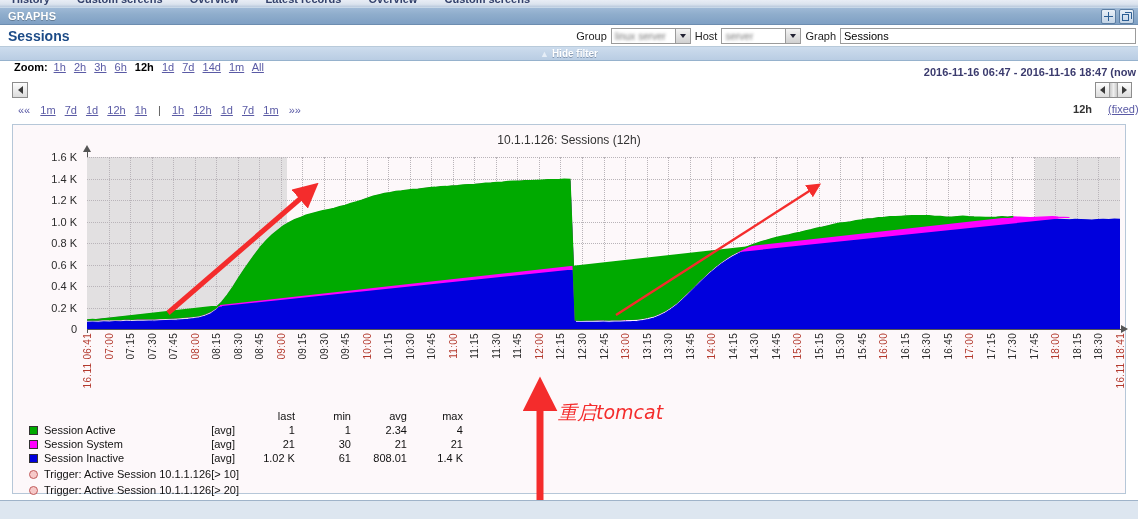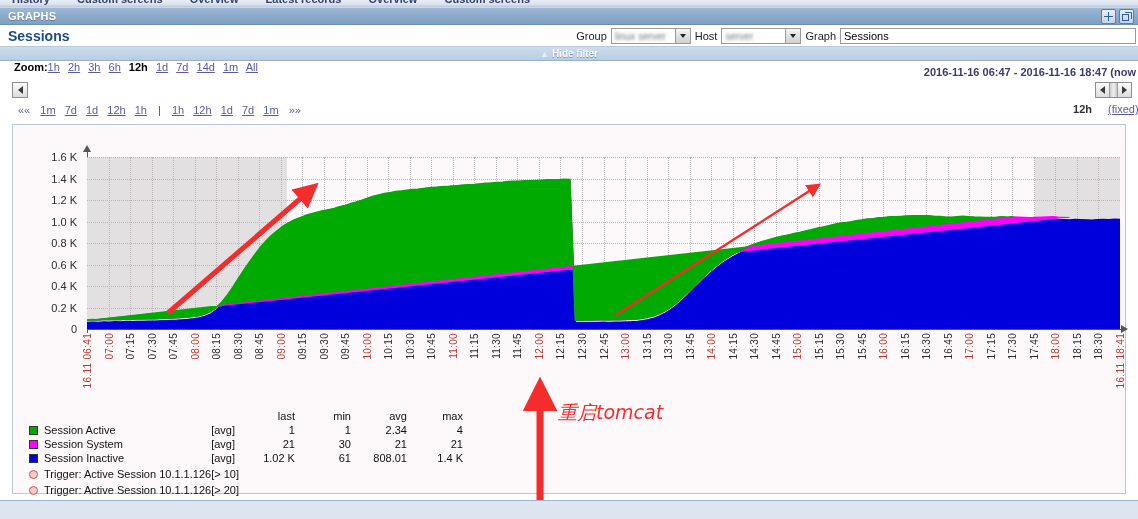--- a/index.html
+++ b/index.html
@@ -95,21 +95,21 @@
     text-shadow: 0 1px 0 rgba(90,110,140,.6);
   }
   .hidefilter .chev { color: #e6eef7; margin-right: 3px; font-size: 9px; }
 
   
   .zoomrow {
     position: absolute; left: 0; top: 61px; width: 1138px; height: 24px;
     background: #fff; display: flex; align-items: flex-start;
   }
   .zoomrow .zlabel { font-weight: bold; font-size: 11px; padding-left: 14px; }
-  .zoomrow .zlinks { }
+  .zoomrow .zlinks { margin-left: 6px; }
   .zlink {
     color: #5a5aa5; text-decoration: underline; font-size: 11px;
     margin-right: 5px; cursor: pointer;
   }
   .zlink.active { font-weight: bold; color: #000; text-decoration: none; }
   .daterange {
     position: absolute; right: 2px; top: 5px;
     font-size: 11px; color: #3b3b6e; font-weight: bold; white-space: nowrap;
   }
 
@@ -373,20 +373,21 @@
       <a class="navlink">1d</a>
       <a class="navlink">7d</a>
       <a class="navlink">1m</a>
       <span class="navarrow">»»</span>
     </span>
     <span class="periodinfo">12h</span>
     <a class="fixedlink">(fixed)</a>
   </div>
 
   <div class="graphpanel">
+    <div class="graph-title">10.1.1.126: Sessions (12h)</div>
 
     <div class="yaxis">
         <div class="ytick" style="top: 172px;">0</div>
         <div class="ytick" style="top: 150.5px;">0.2 K</div>
         <div class="ytick" style="top: 129px;">0.4 K</div>
         <div class="ytick" style="top: 107.5px;">0.6 K</div>
         <div class="ytick" style="top: 86px;">0.8 K</div>
         <div class="ytick" style="top: 64.5px;">1.0 K</div>
         <div class="ytick" style="top: 43px;">1.2 K</div>
         <div class="ytick" style="top: 21.5px;">1.4 K</div>

